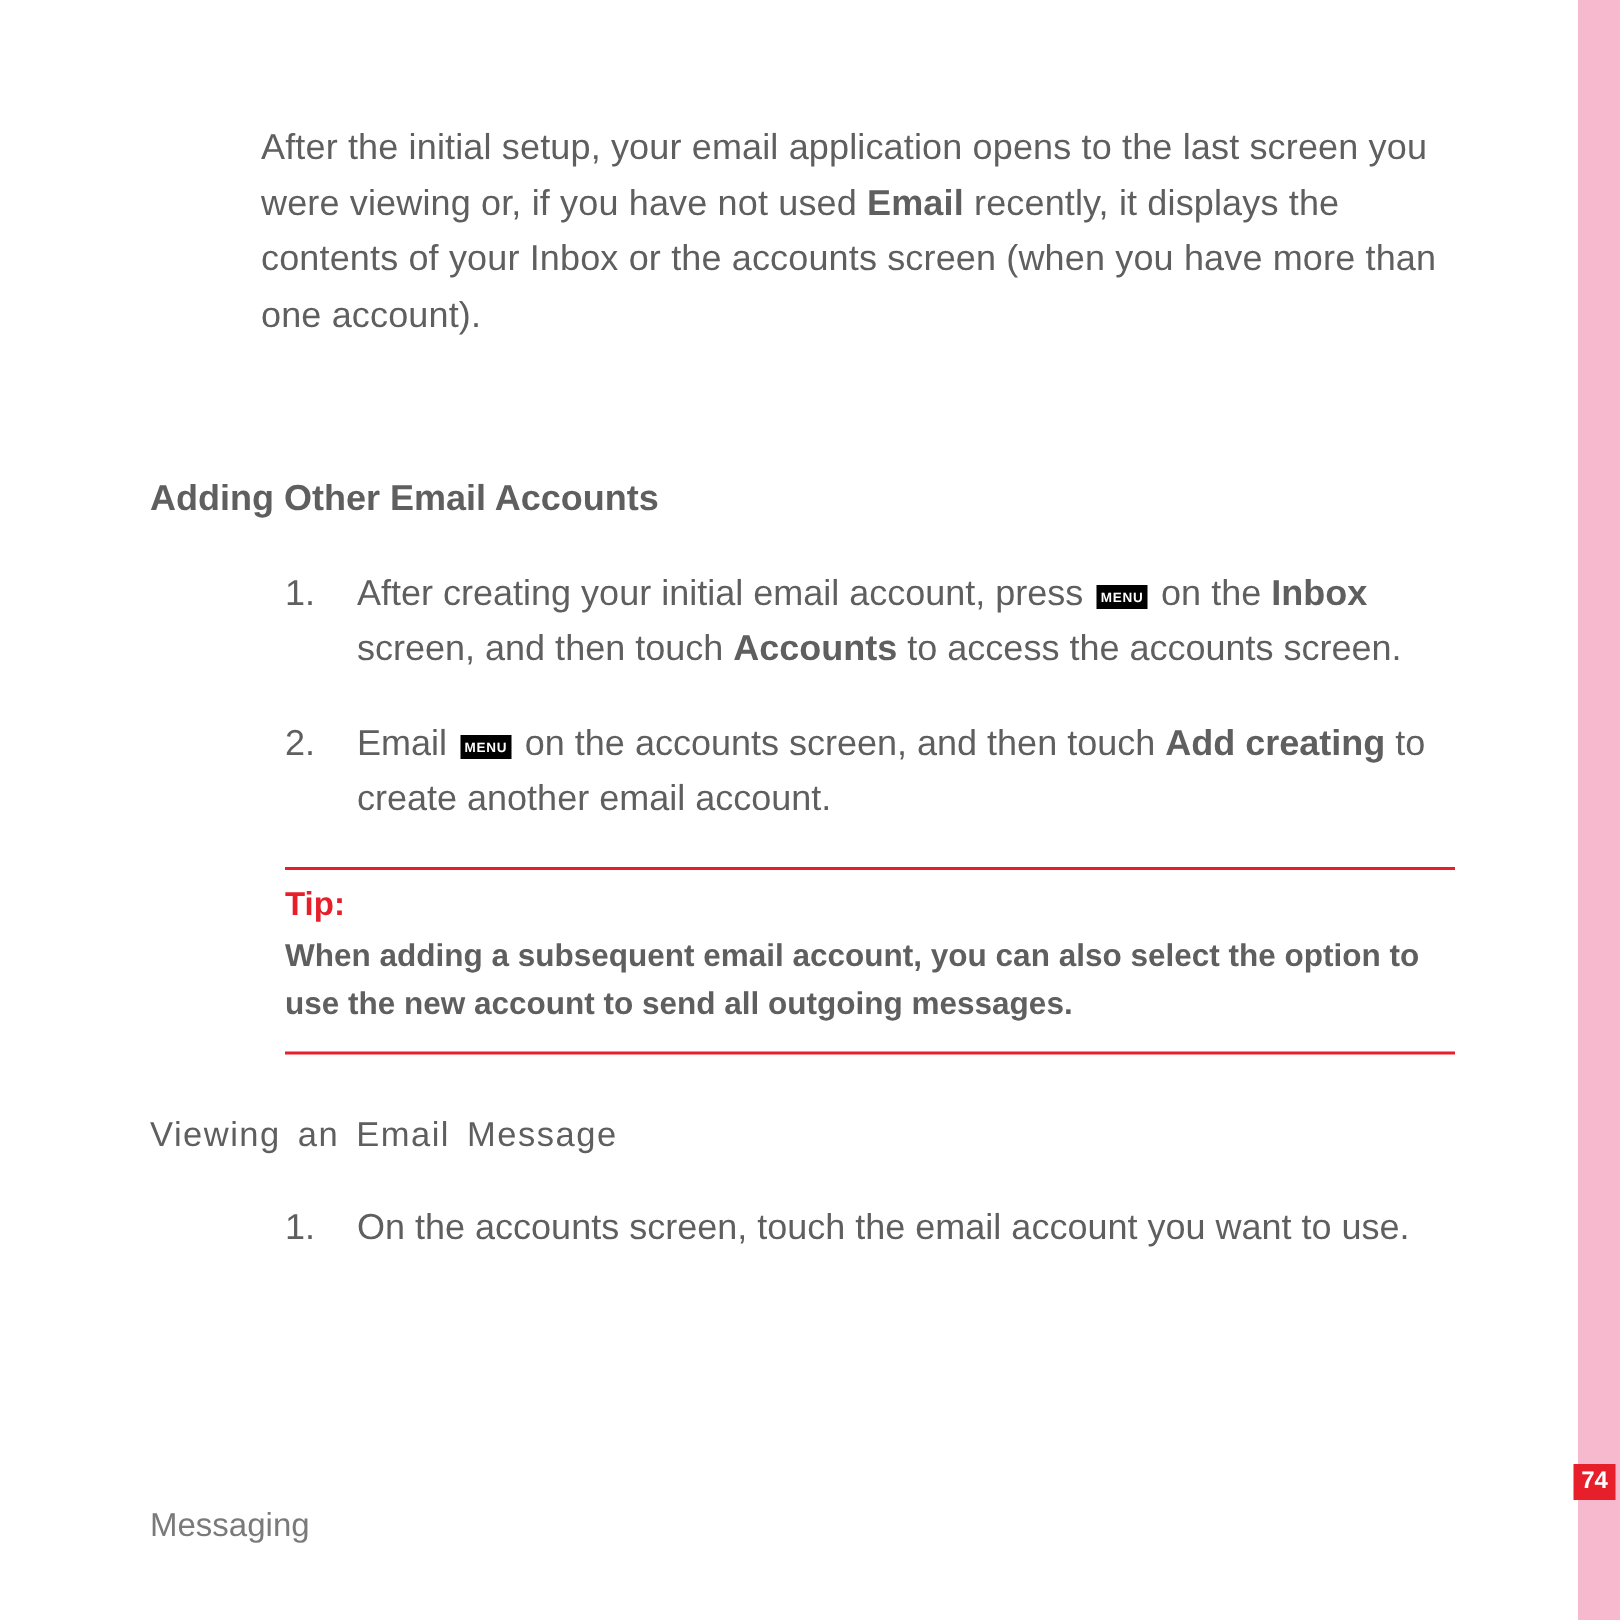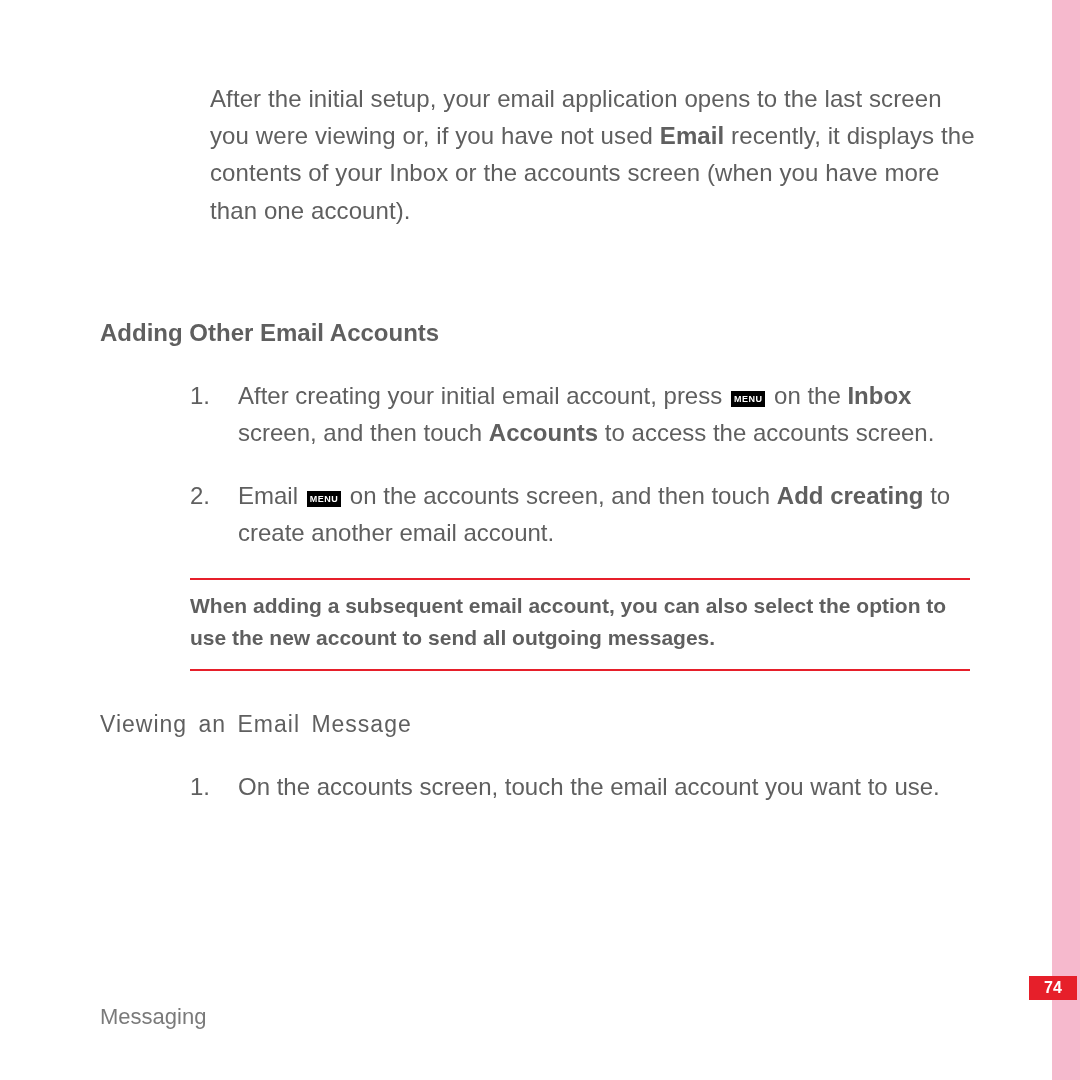--- a/index.html
+++ b/index.html
@@ -18,37 +18,37 @@
     top: 0;
     right: 0;
     width: 28px;
     height: 100%;
     background: #f6b9cd;
   }
   .page-number {
     position: absolute;
     right: 3px;
     bottom: 80px;
-    width: 48px;
+    width: 28px;
     height: 24px;
     background: #e61f2a;
     color: #ffffff;
     font-size: 16px;
     font-weight: bold;
     text-align: center;
     line-height: 24px;
   }
   .content {
     position: absolute;
     left: 100px;
     top: 80px;
     width: 880px;
   }
   .intro-para {
-    margin-left: 110px;
+    margin-left: 74px;
     font-size: 24px;
     line-height: 1.55;
     color: #5f5f5f;
     letter-spacing: 0.1px;
   }
   .section-heading-bold {
     margin-top: 90px;
     font-size: 24px;
     font-weight: bold;
     color: #5f5f5f;
@@ -148,20 +148,21 @@
     <div class="step">
       <div class="step-num">2.</div>
       <div class="step-body">
         <span>Email </span><span class="menu-icon">MENU</span><span> on the accounts screen, and then touch </span><span class="bold">Add creating</span><span> to create another email account.</span>
       </div>
     </div>
 
   </div>
 
   <div class="tip-block">
+    <div class="tip-label">Tip:</div>
     <div class="tip-text">When adding a subsequent email account, you can also select the option to use the new account to send all outgoing messages.</div>
   </div>
 
   <div class="section-heading-light">Viewing an Email Message</div>
 
   <div class="step-list">
     <div class="step">
       <div class="step-num">1.</div>
       <div class="step-body">
         <span>On the accounts screen, touch the email account you want to use.</span>

